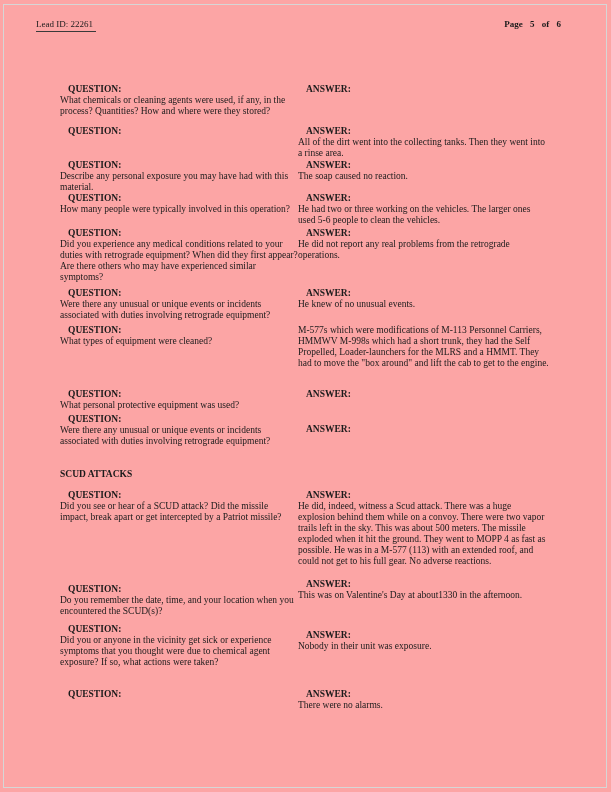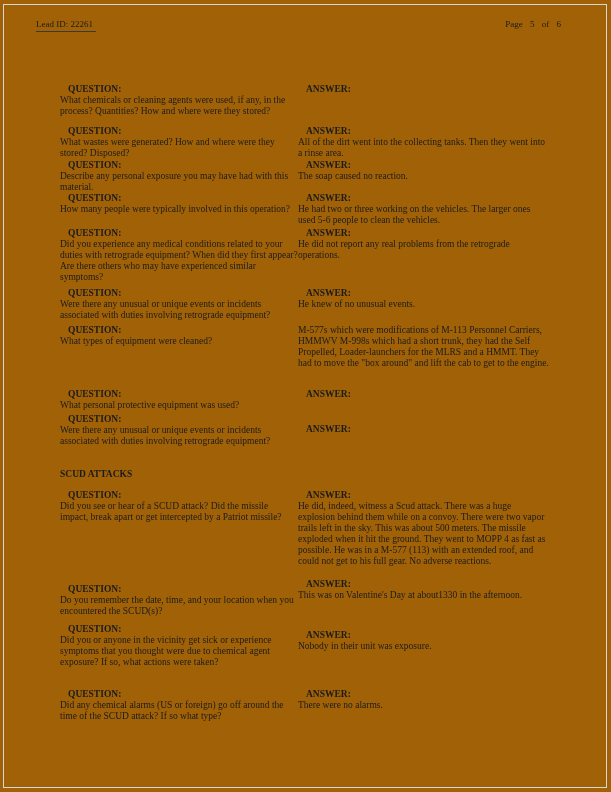--- a/index.html
+++ b/index.html
@@ -4,21 +4,21 @@
 <style>
   html, body {
     margin: 0;
     padding: 0;
     background: #ffffff;
   }
   .page {
     position: relative;
     width: 611px;
     height: 792px;
-    background: #a16207;
+    background: #fca5a5;
     overflow: hidden;
     font-family: "Liberation Serif", "DejaVu Serif", serif;
     color: #1b1b1b;
   }
   .scan-frame {
     position: absolute;
     top: 4px; left: 3px; right: 4px; bottom: 4px;
     border: 1px solid #d6d6d6;
     pointer-events: none;
   }
@@ -31,20 +31,21 @@
     justify-content: space-between;
     font-size: 9px;
     line-height: 11px;
   }
   .lead-id {
     border-bottom: 1px solid #3a3a3a;
     padding: 0 3px 1px 0;
   }
   .page-indicator {
     word-spacing: 5px;
+    font-weight: bold;
   }
   .content {
     position: absolute;
     top: 84px;
     left: 60px;
     width: 503px;
   }
   .qa-row {
     display: flex;
     align-items: flex-start;
@@ -109,21 +110,20 @@
         <div class="qa-text">What chemicals or cleaning agents were used, if any, in the process? Quantities? How and where were they stored?</div>
       </div>
       <div class="a-cell">
         <div class="qa-label">ANSWER:</div>
       </div>
     </div>
 
     <div class="qa-row r2">
       <div class="q-cell">
         <div class="qa-label">QUESTION:</div>
-        <div class="qa-text">What wastes were generated? How and where were they stored? Disposed?</div>
       </div>
       <div class="a-cell">
         <div class="qa-label">ANSWER:</div>
         <div class="qa-text">All of the dirt went into the collecting tanks. Then they went into a rinse area.</div>
       </div>
     </div>
 
     <div class="qa-row r3">
       <div class="q-cell">
         <div class="qa-label">QUESTION:</div>
@@ -231,21 +231,20 @@
       </div>
       <div class="a-cell">
         <div class="qa-label">ANSWER:</div>
         <div class="qa-text">Nobody in their unit was exposure.</div>
       </div>
     </div>
 
     <div class="qa-row r13">
       <div class="q-cell">
         <div class="qa-label">QUESTION:</div>
-        <div class="qa-text">Did any chemical alarms (US or foreign) go off around the time of the SCUD attack? If so what type?</div>
       </div>
       <div class="a-cell">
         <div class="qa-label">ANSWER:</div>
         <div class="qa-text">There were no alarms.</div>
       </div>
     </div>
 
   </div>
 </div>
 

